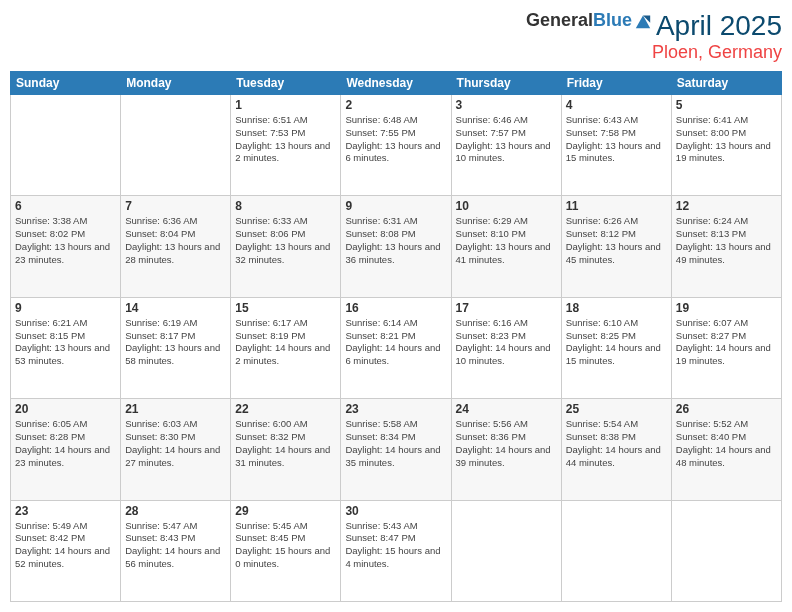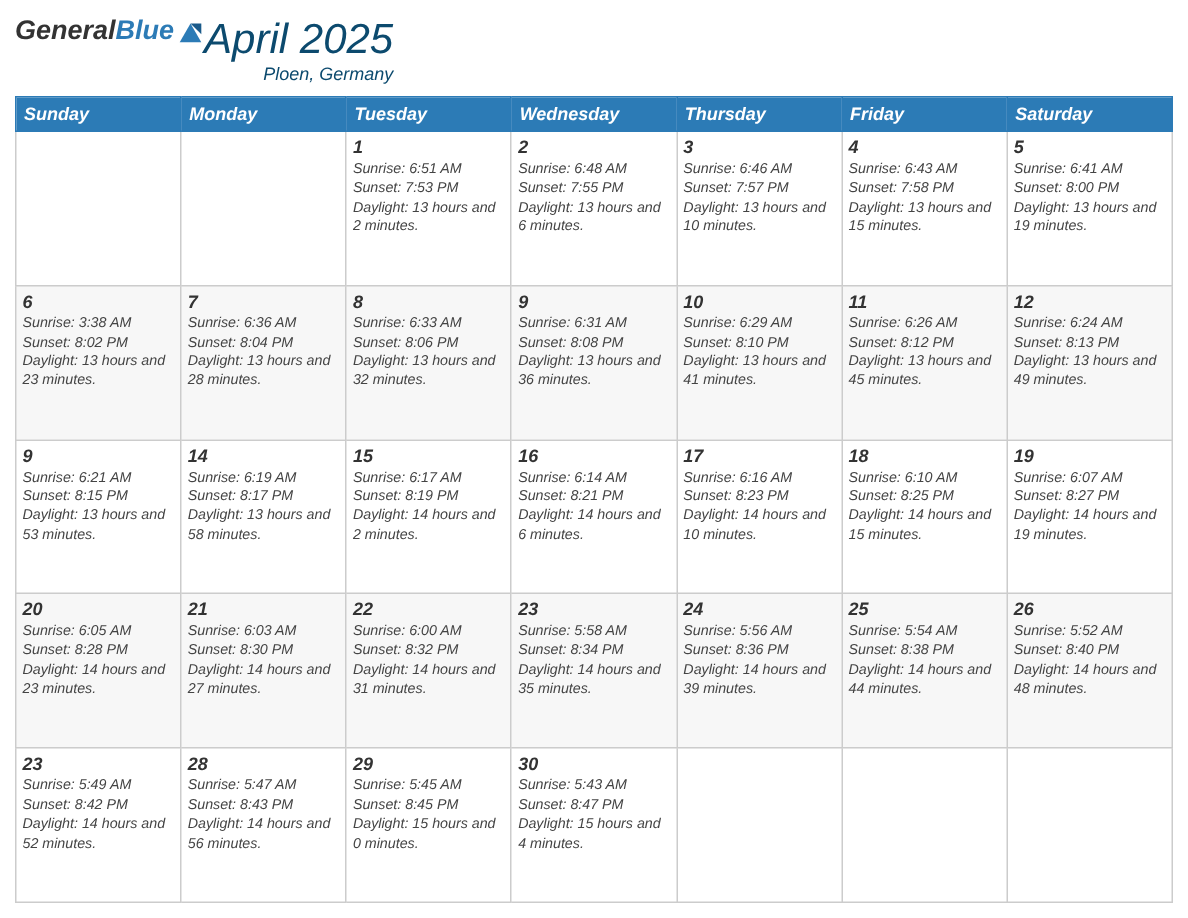--- a/index.html
+++ b/index.html
@@ -13,24 +13,23 @@
     }
     .page {
       width: 792px;
       height: 612px;
       padding: 10px;
       display: flex;
       flex-direction: column;
     }
     .header {
       display: flex;
-      justify-content: flex-start;
+      justify-content: flex-end;
       align-items: flex-start;
       margin-bottom: 8px;
-      font-style: italic;
     }
     .logo {
       display: flex;
       align-items: center;
     }
     .logo-text {
       font-size: 18px;
       font-weight: bold;
     }
     .logo-general { color: #333; }
@@ -42,29 +41,28 @@
     }
     .title-block {
       text-align: right;
     }
     .main-title {
       font-size: 28px;
       color: #0c4a6e;
       font-weight: normal;
     }
     .subtitle {
-      font-size: 12px;
-      color: #0c4a6e;
+      font-size: 18px;
+      color: #ef4444;
     }
     .calendar {
       flex: 1;
       border-collapse: collapse;
       width: 100%;
       table-layout: fixed;
-      font-style: italic;
     }
     .calendar th {
       background: #2c7bb6;
       color: #fff;
       text-align: left;
       padding: 4px 5px;
       font-size: 12px;
       border: 1px solid #2c7bb6;
     }
     .calendar td {

